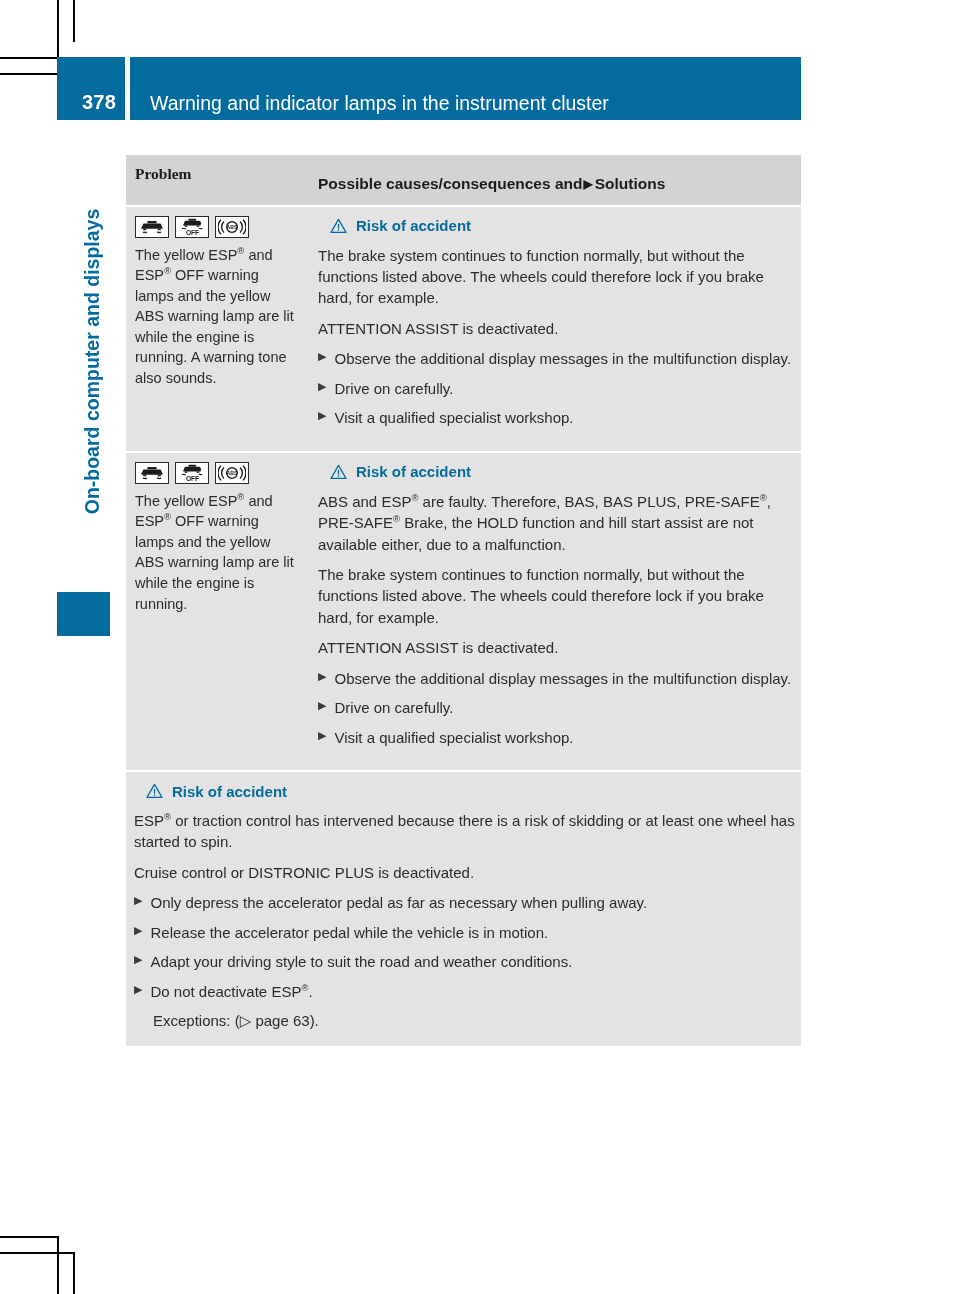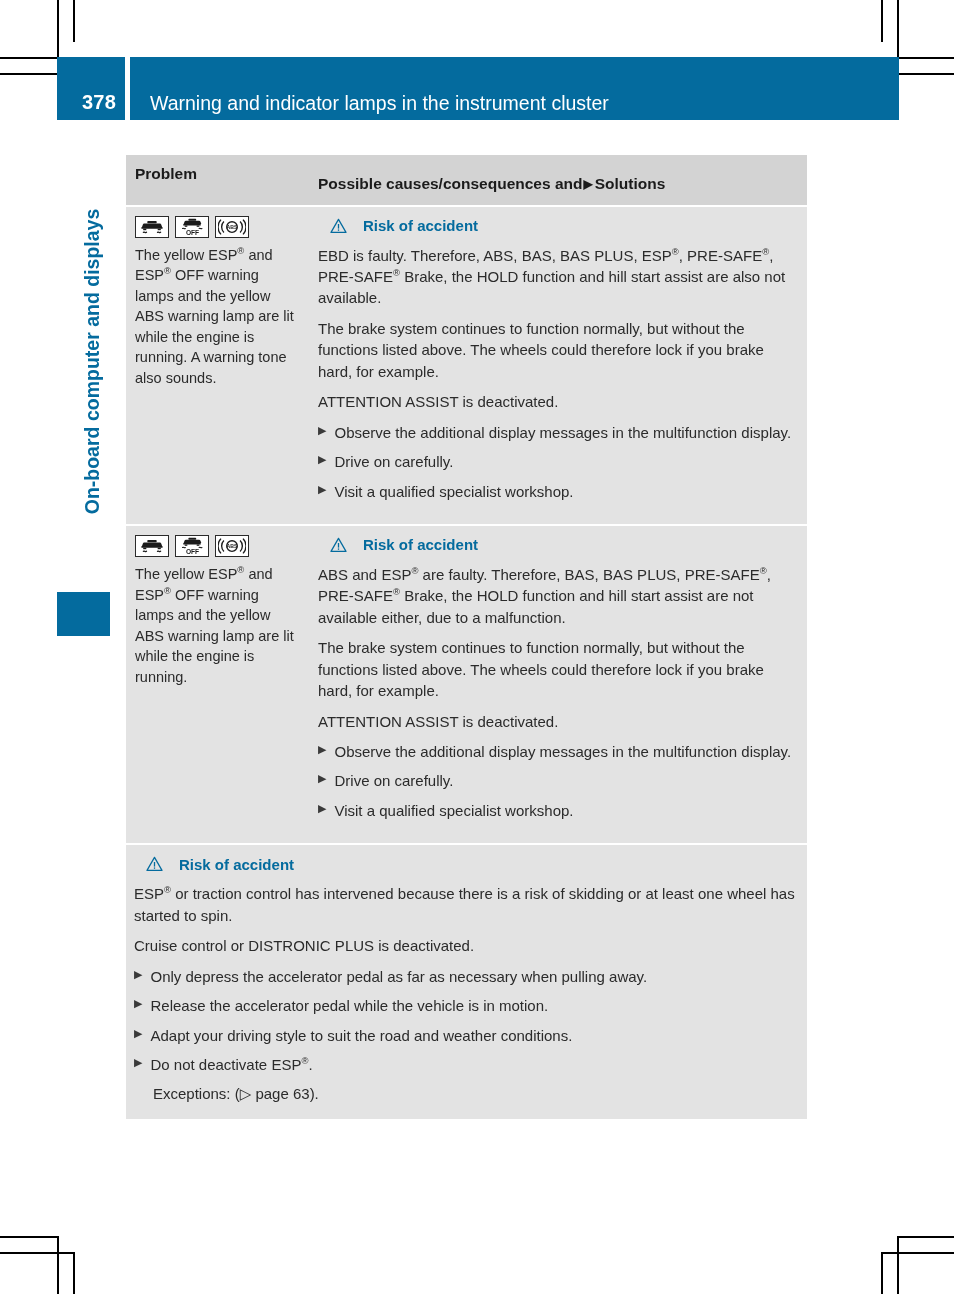--- a/index.html
+++ b/index.html
@@ -2,21 +2,21 @@
 <html style="--brand: #046b9e;"><head>
 <meta charset="utf-8">
 <style>
   * { box-sizing: border-box; }
   html, body {
     margin: 0; padding: 0;
     width: 954px; height: 1294px;
     background: #ffffff;
     font-family: "Liberation Sans", sans-serif;
   }
-  .page { position: relative; width: 954px; height: 1294px; overflow: hidden; }
+  .page { position: relative; width: 801px; height: 1294px; overflow: hidden; }
 
   
   .crop { position: absolute; background: #000; }
 
   
   .header-bar {
     position: absolute; left: 57px; top: 57px; width: 842px; height: 63px;
     display: flex; align-items: stretch;
   }
   .page-num-box {
@@ -55,21 +55,21 @@
   }
   .trow { display: flex; width: 100%; }
   .trow.head { background: #d3d3d3; }
   .trow.body { background: #e3e3e3; border-top: 2px solid #ffffff; }
   .cell-left {
     width: 184px; padding: 9px 12px 14px 9px;
   }
   .cell-right {
     flex: 1; padding: 9px 10px 14px 8px;
   }
-  .trow.head .cell-left { padding: 10px 12px 11px 9px; }
+  .trow.head .cell-left { padding: 10px 12px 11px 9px; font-family: Liberation Serif, serif; }
   .trow.head .cell-right { padding: 20px 10px 11px 8px; }
 
   .col-head {
     font-size: 15.5px; font-weight: bold; color: #1b1b1b; line-height: 1.2;
   }
   .col-head .sol-arrow {
     display: inline-block; font-size: 12px; transform: translateY(-1px);
     margin: 0 2px 0 1px; color: #1b1b1b;
   }
 
@@ -81,21 +81,21 @@
     display: flex; align-items: center; justify-content: center;
   }
 
   .prob-text {
     font-size: 14.5px; color: #2b2b2b; line-height: 1.42;
   }
   sup.reg { font-size: 9.5px; vertical-align: super; line-height: 0; }
 
   
   .warn-head {
-    display: flex; align-items: center; gap: 16px;
+    display: flex; align-items: center; gap: 9px;
     margin: 2px 0 11px 12px;
   }
   .warn-title {
     color: var(--brand); font-size: 15px; font-weight: bold; line-height: 1;
   }
   .para {
     font-size: 15px; color: #2b2b2b; line-height: 1.43; margin-bottom: 9px;
   }
   .para:last-child { margin-bottom: 0; }
 
@@ -211,21 +211,20 @@
           </div>
           <div class="cell-right">
             <div class="warn-head">
               <svg width="17" height="16" viewBox="0 0 17 16">
     <path d="M8.5 1.4 L16 14.4 H1 Z" fill="none" stroke="#046b9e" stroke-width="1.25" stroke-linejoin="round"></path>
     <rect x="7.85" y="6.0" width="1.3" height="4.6" fill="#046b9e"></rect>
     <rect x="7.85" y="11.4" width="1.3" height="1.4" fill="#046b9e"></rect>
   </svg>
               <span class="warn-title">Risk of accident</span>
             </div>
-            <div class="para">EBD is faulty. Therefore, ABS, BAS, BAS PLUS, ESP<sup class="reg">®</sup>, PRE-SAFE<sup class="reg">®</sup>, PRE-SAFE<sup class="reg">®</sup> Brake, the HOLD function and hill start assist are also not available.</div>
             <div class="para">The brake system continues to function normally, but without the functions listed above. The wheels could therefore lock if you brake hard, for example.</div>
             <div class="para">ATTENTION ASSIST is deactivated.</div>
             <div class="bullet">
               <span class="barrow">▶</span>
               <span class="btext">Observe the additional display messages in the multifunction display.</span>
             </div>
             <div class="bullet">
               <span class="barrow">▶</span>
               <span class="btext">Drive on carefully.</span>
             </div>

